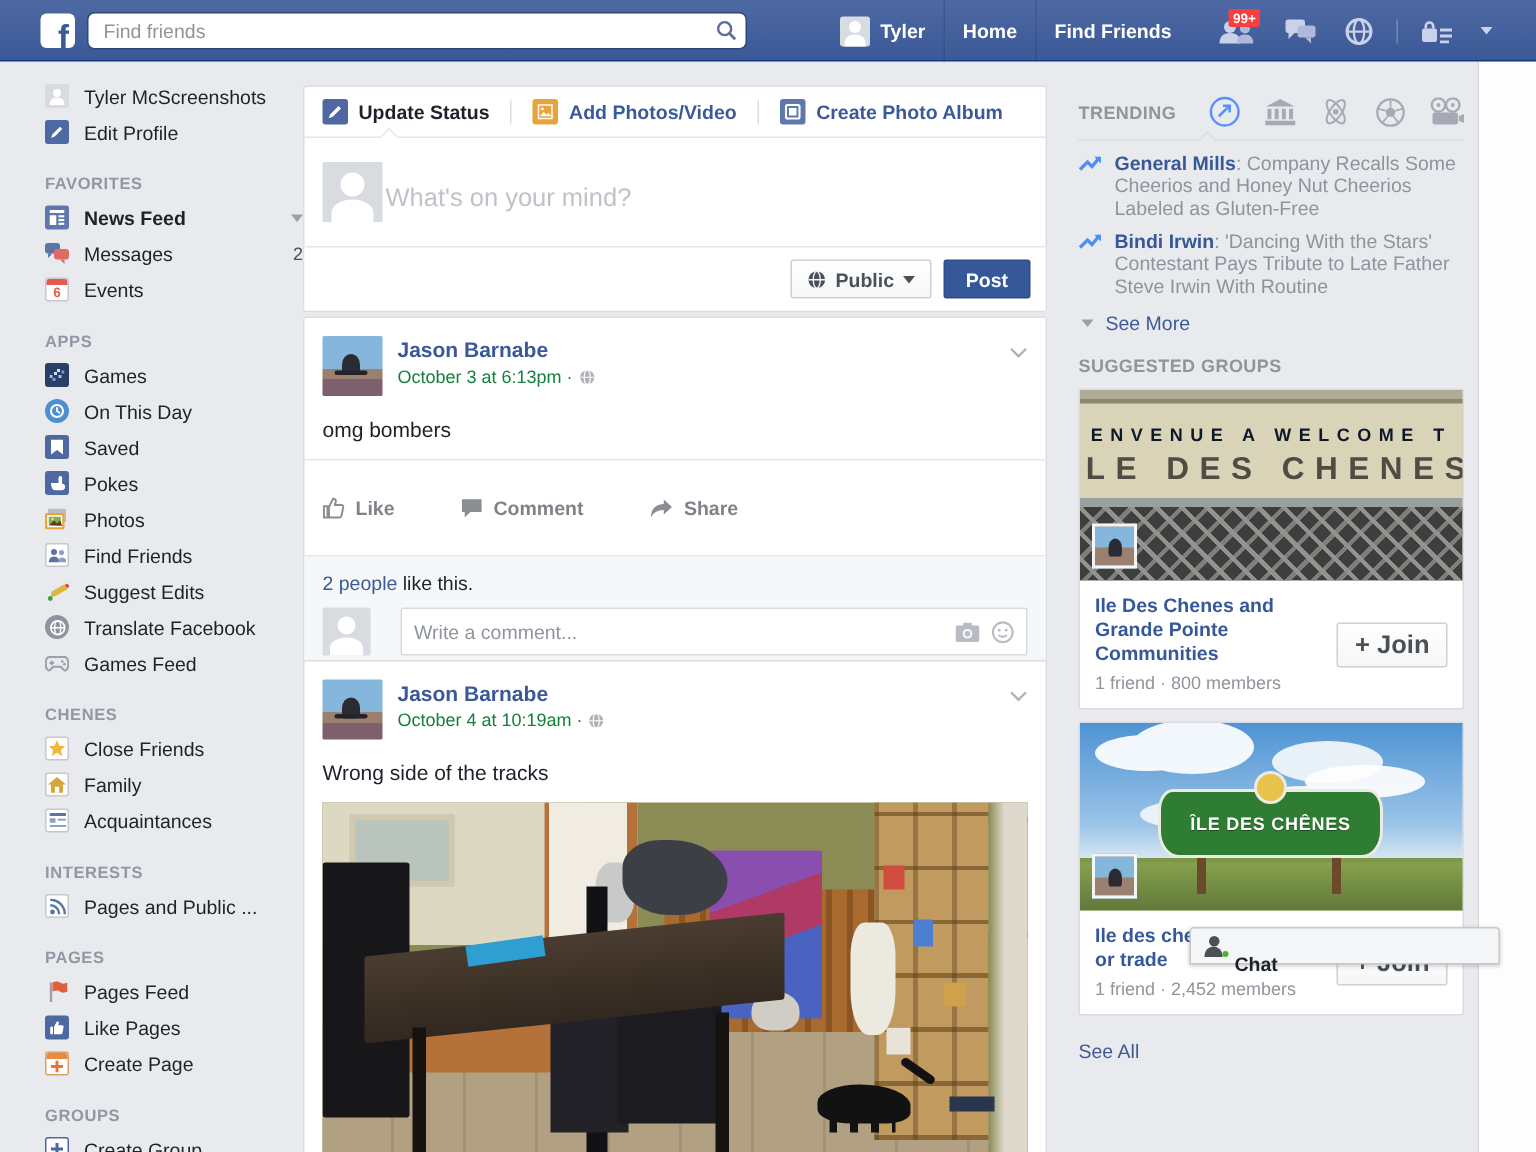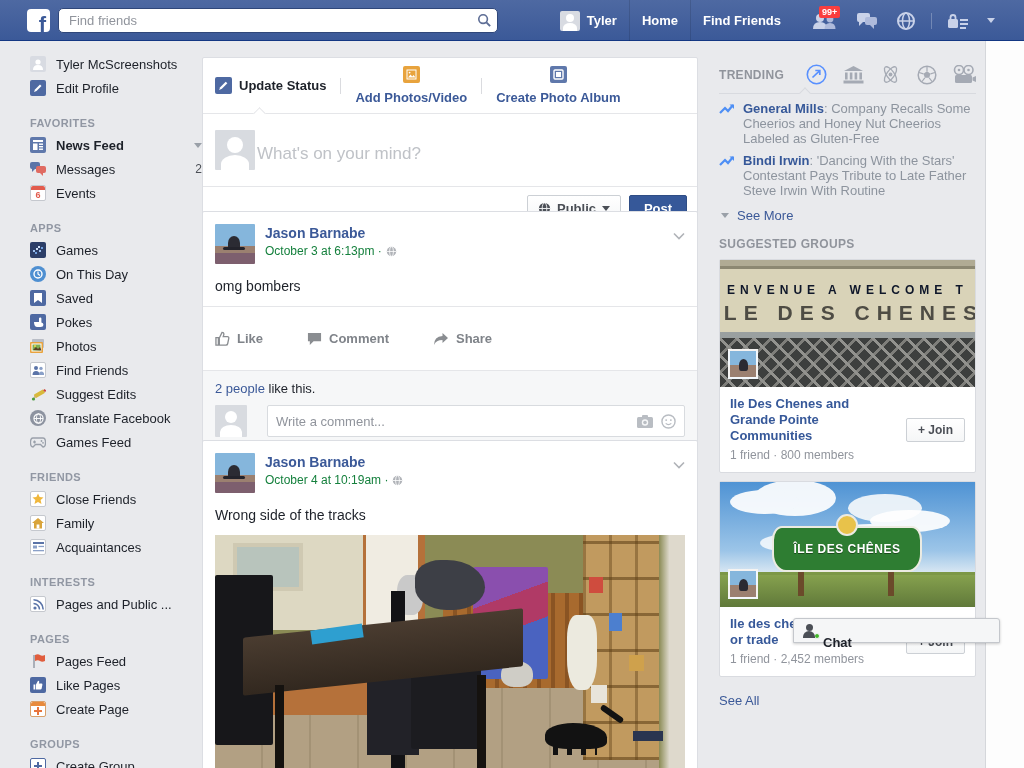--- a/index.html
+++ b/index.html
@@ -50,21 +50,21 @@
   .ev-icon .ev-top { position:absolute; top:0; left:0; right:0; height:4px; background:#e25b4d; border-radius:2px 2px 0 0; }
   .ev-icon .ev-num { position:absolute; top:4px; left:0; right:0; text-align:center; font-size:9px; font-weight:bold; color:#e25b4d; }
 
   
   .card { position:absolute; left:202px; width:496px; background:#fff; border:1px solid #dcdee3;
     border-radius:2px; }
   .composer { top:57px; }
   .comp-tabs { display:flex; align-items:center; padding:8px 12px; border-bottom:1px solid #e5e6e9; position:relative; }
   .comp-tab { display:flex; align-items:center; gap:7px; font-size:13px; font-weight:bold; cursor:pointer; }
   .comp-tab.active { color:#1d2129; }
-  .comp-tab.link { color:#3b5998;flex-direction:column; }
+  .comp-tab.link { color:#3b5998; }
   .tab-sep { width:1px; height:16px; background:#dadbdf; margin:0 14px; }
   .tab-notch { position:absolute; left:52px; bottom:-5px; width:9px; height:9px; background:#fff;
     border-left:1px solid #e5e6e9; border-top:1px solid #e5e6e9; transform:rotate(45deg); }
   .tabicon { width:17px; height:17px; border-radius:2px; display:flex; align-items:center; justify-content:center; }
   .comp-body { display:flex; gap:2px; padding:12px; height:72px;align-items:center; }
   .avatar40 { width:40px; height:40px; background:#d8dbe0; border-radius:1px; position:relative; overflow:hidden; flex:none; }
   .avatar40::before { content:""; position:absolute; left:12px; top:7px; width:16px; height:16px; background:#fff; border-radius:50%; }
   .avatar40::after { content:""; position:absolute; left:6px; top:25px; width:28px; height:18px; background:#fff; border-radius:50% 50% 0 0; }
   .comp-input { border:none; outline:none; font-size:17px; color:#1d2129; flex:1; margin-top:8px; font-family:inherit; background:transparent; }
   .comp-input::placeholder { color:#bfc2c7; }
@@ -162,21 +162,21 @@
   .gcard { border:1px solid #d9dbe0; background:#fff; border-radius:2px; margin-top:8px; }
   .gimg { height:127px; position:relative; overflow:hidden; cursor:pointer; }
   .gimg2 { height:125px; }
   .gthumb { position:absolute; left:8px; bottom:8px; width:30px; height:30px; border:2px solid rgba(255,255,255,.9);
     background:linear-gradient(#85b6dc 0 55%, #9b8070 55% 100%); }
   .gthumb::after { content:""; position:absolute; left:9px; top:8px; width:9px; height:12px; background:#2b2b33; border-radius:50% 50% 20% 20%; }
   .gfoot { padding:9px 10px 10px 10px; position:relative; }
   .gname { color:#365899; font-weight:bold; font-size:13px; line-height:16px; width:165px; cursor:pointer; }
   .gmeta { color:#90949c; font-size:12px; margin-top:4px; }
   .join-btn { position:absolute; right:10px; top:50%; transform:translateY(-50%); border:1px solid #ccd0d5;
-    background:linear-gradient(#fff,#f5f6f7); border-radius:2px; font-size:12px; font-weight:bold; color:#4b4f56;
+    background:linear-gradient(#fff,#f5f6f7); border-radius:2px; font-size:17px; font-weight:bold; color:#4b4f56;
     padding:4px 11px; cursor:pointer; font-family:inherit; }
   
   .sign1 { background:#b0ab94; }
   .sign1 .board { position:absolute; left:-4px; top:6px; right:-4px; height:72px; background:#d9d3b8;
     border-top:3px solid #8c8872; display:flex; flex-direction:column; align-items:center; justify-content:center; }
   .sign1 .l1 { font-size:12px; font-weight:bold; letter-spacing:5px; color:#0f172a; white-space:nowrap; }
   .sign1 .l2 { font-size:21px; font-weight:bold; letter-spacing:7px; color:#4e4c44; white-space:nowrap; margin-top:4px; }
   .sign1 .fence { position:absolute; left:0; top:78px; right:0; bottom:0; background:#3d3f3e;
     background-image:repeating-linear-gradient(45deg,transparent 0 9px,#92928e 9px 12px),
                      repeating-linear-gradient(-45deg,transparent 0 9px,#7e7e7a 9px 12px); }
@@ -425,21 +425,21 @@
             <path d="M3 1 h10 q2.5 0 2.5 4.5 q0 4.5-2.5 4.5 l-2.5-2.5 h-5 L3 10 q-2.5 0-2.5-4.5 Q.5 1 3 1Z" fill="none" stroke="#9aa0aa" stroke-width="1.3"></path>
             <line x1="4.5" y1="3.5" x2="4.5" y2="6.5" stroke="#9aa0aa" stroke-width="1.2"></line>
             <line x1="3" y1="5" x2="6" y2="5" stroke="#9aa0aa" stroke-width="1.2"></line>
             <circle cx="11.5" cy="4" r=".9" fill="#9aa0aa"></circle>
             <circle cx="13" cy="5.8" r=".9" fill="#9aa0aa"></circle>
           </svg>
       </span>
       <span class="slabel">Games Feed</span>
     </div>
 
-    <div class="shead">FRIENDS</div>
+    <div class="shead">CHENES</div>
     <div class="srow">
       <span class="sicon sq-white">
         <svg width="12" height="12" viewBox="0 0 12 12">
             <path d="M6 0.5 L7.6 4.1 L11.5 4.5 L8.6 7 L9.5 11 L6 8.9 L2.5 11 L3.4 7 L0.5 4.5 L4.4 4.1 Z" fill="#f0b73c"></path>
           </svg>
       </span>
       <span class="slabel">Close Friends</span>
     </div>
     <div class="srow">
       <span class="sicon sq-white">

